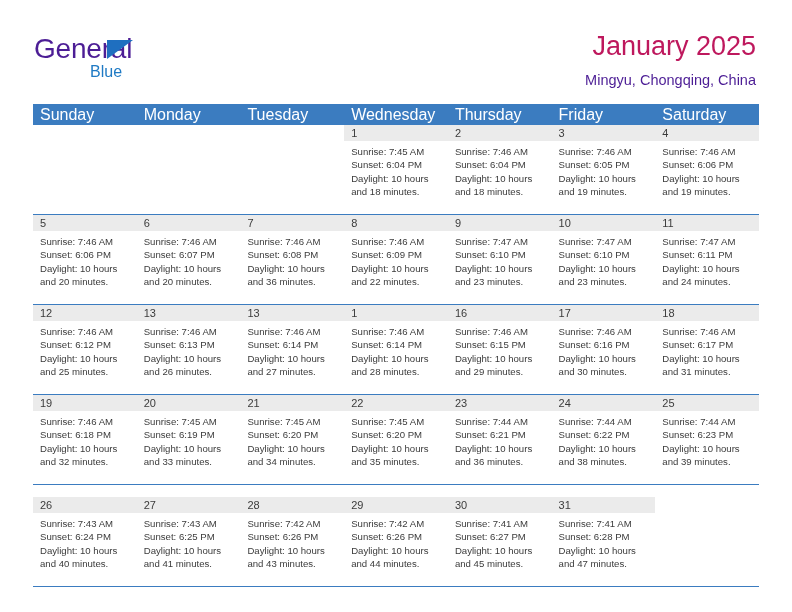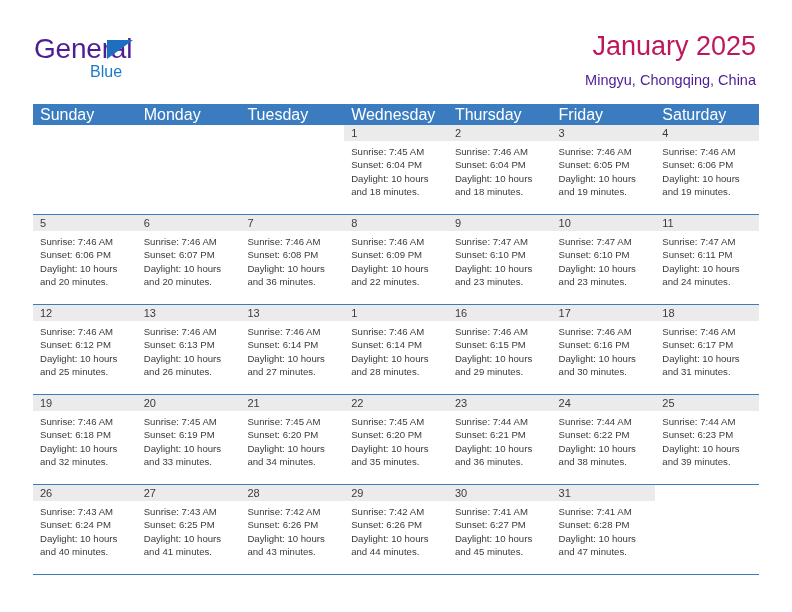--- a/index.html
+++ b/index.html
@@ -106,21 +106,21 @@
     box-sizing: border-box;
     white-space: nowrap;
   }
 
   .week {
     display: flex;
     width: 100%;
     border-bottom: 1.6px solid #3b7cc0;
     box-sizing: border-box;
   }
-  .week:last-child { border-bottom: 1.6px solid #3b7cc0; }
+  .week:last-child { border-bottom: 1.6px solid #3b7cc0; margin-top: 12px; }
 
   .day {
     flex: 1 1 0;
     width: 103.7px;
     box-sizing: border-box;
     background: #ffffff;
     height: 89px;
     position: relative;
     overflow: hidden;
   }

